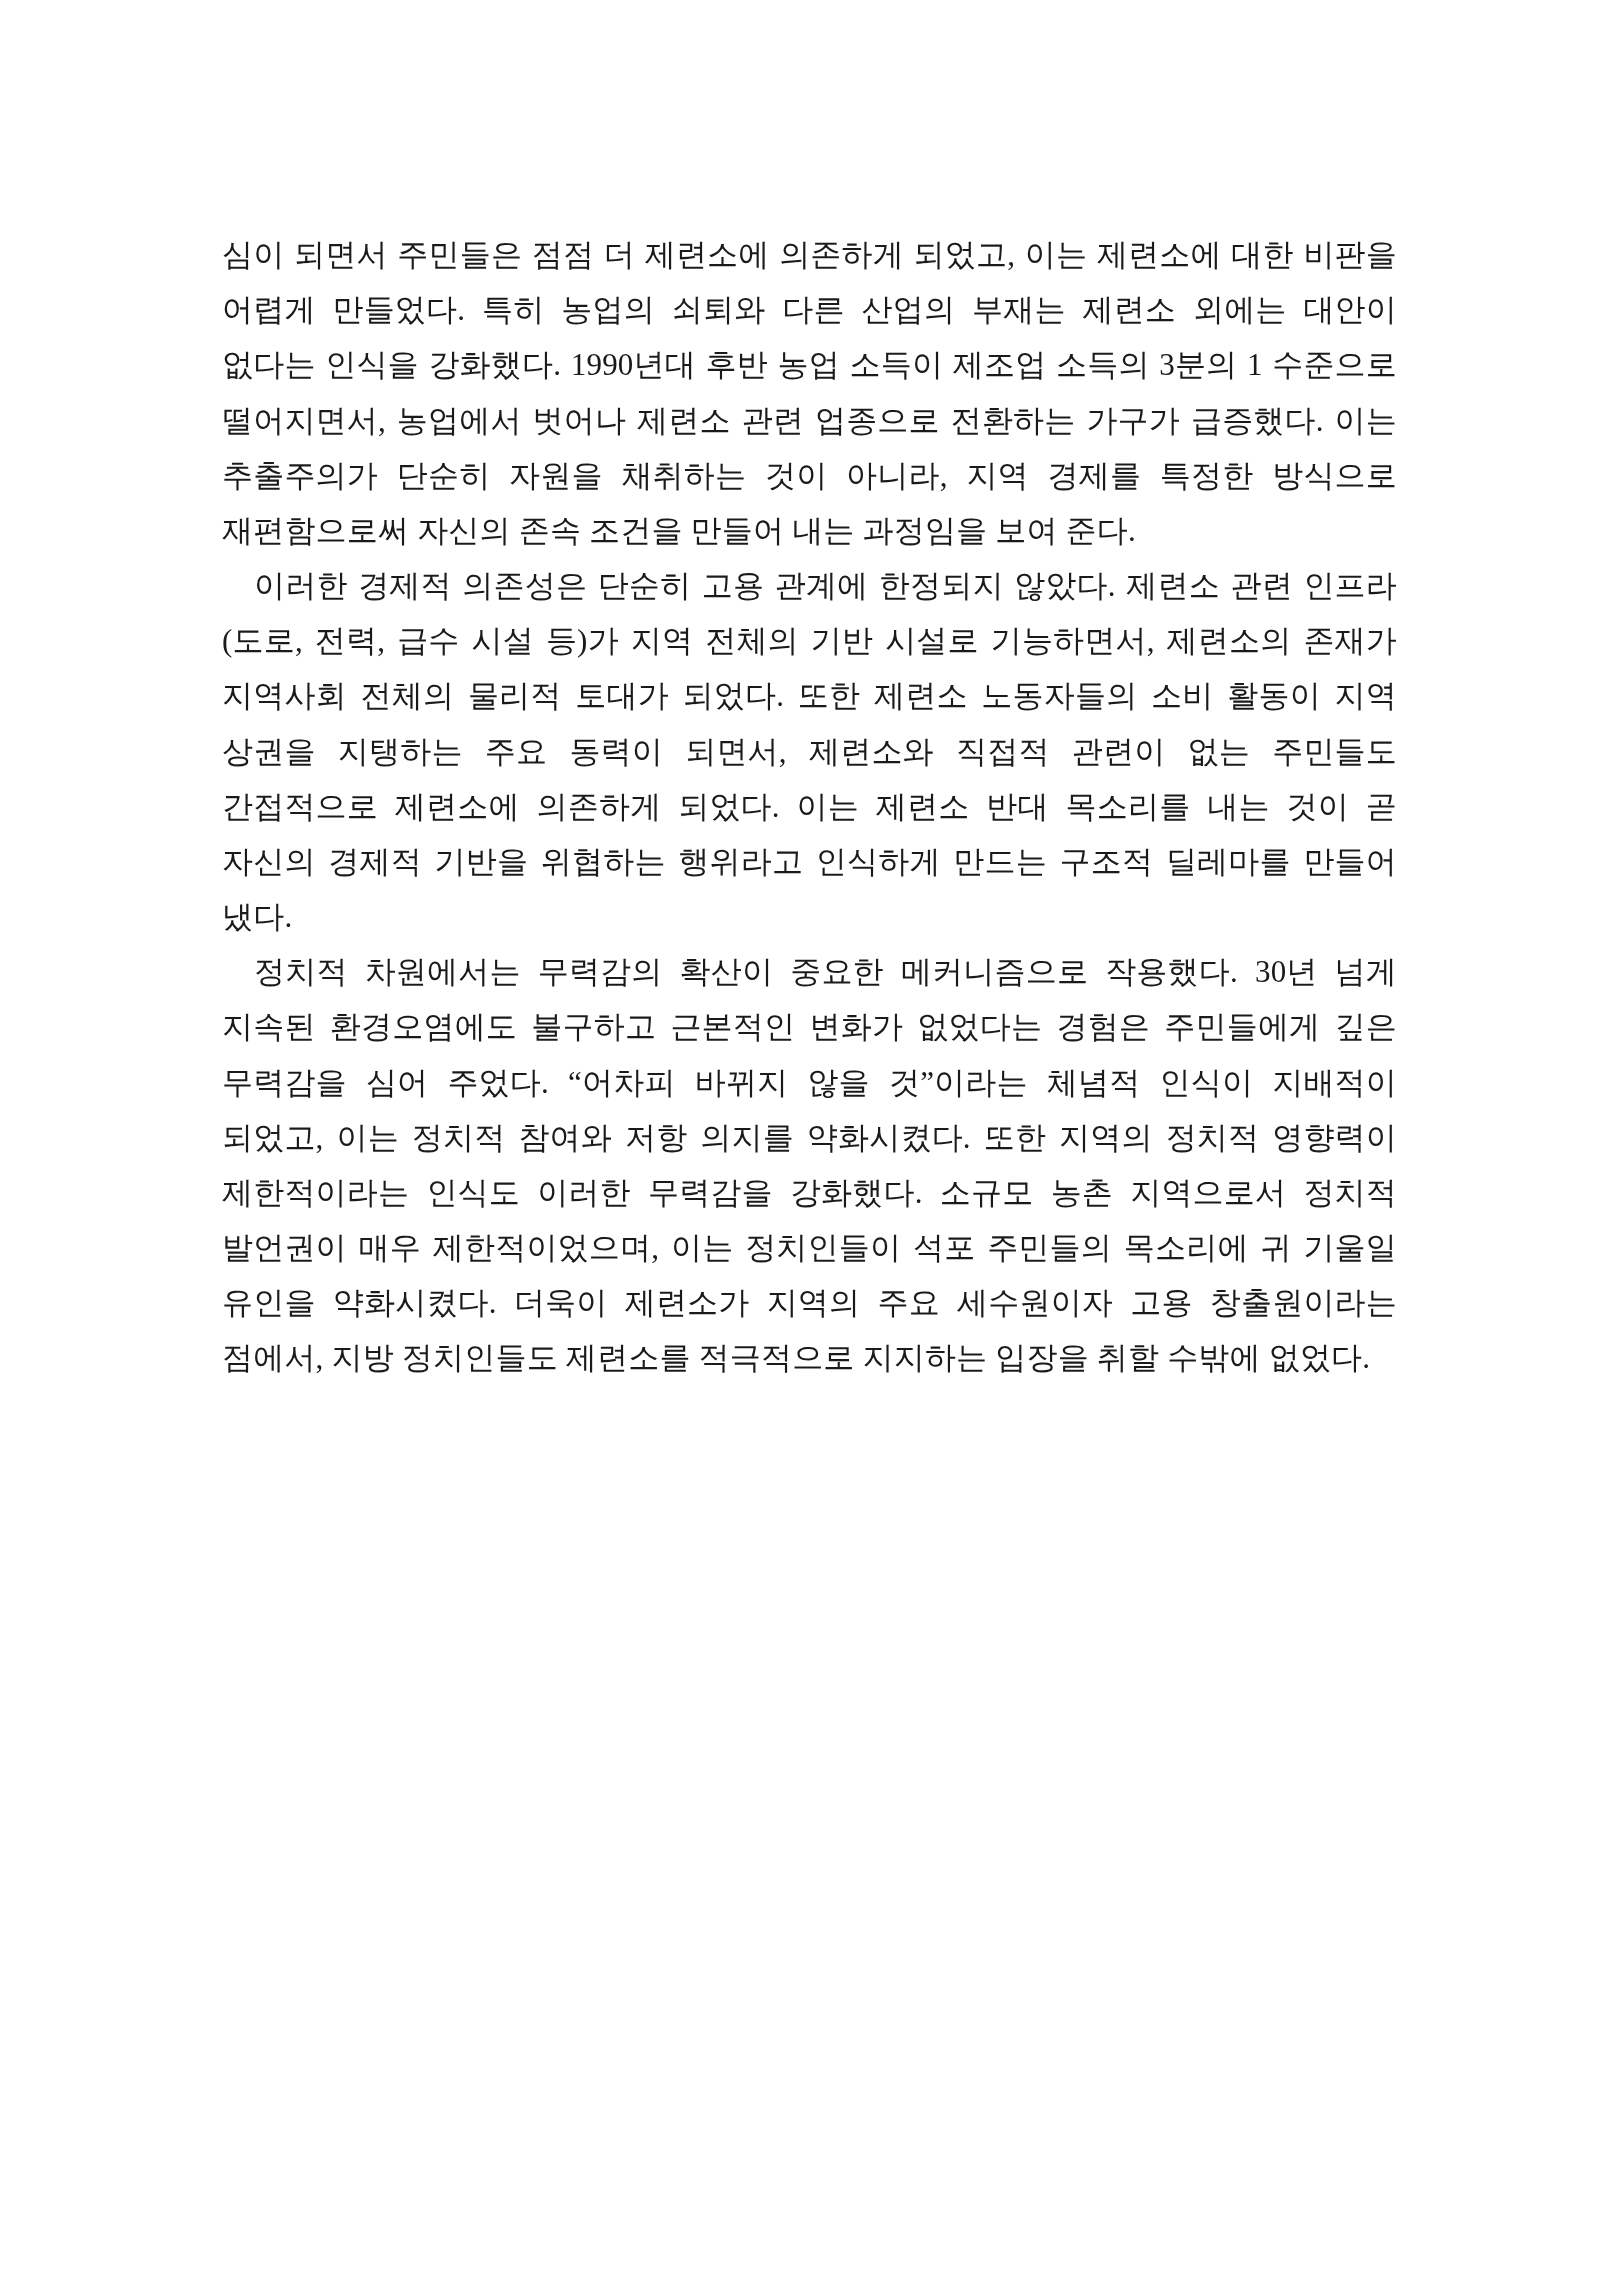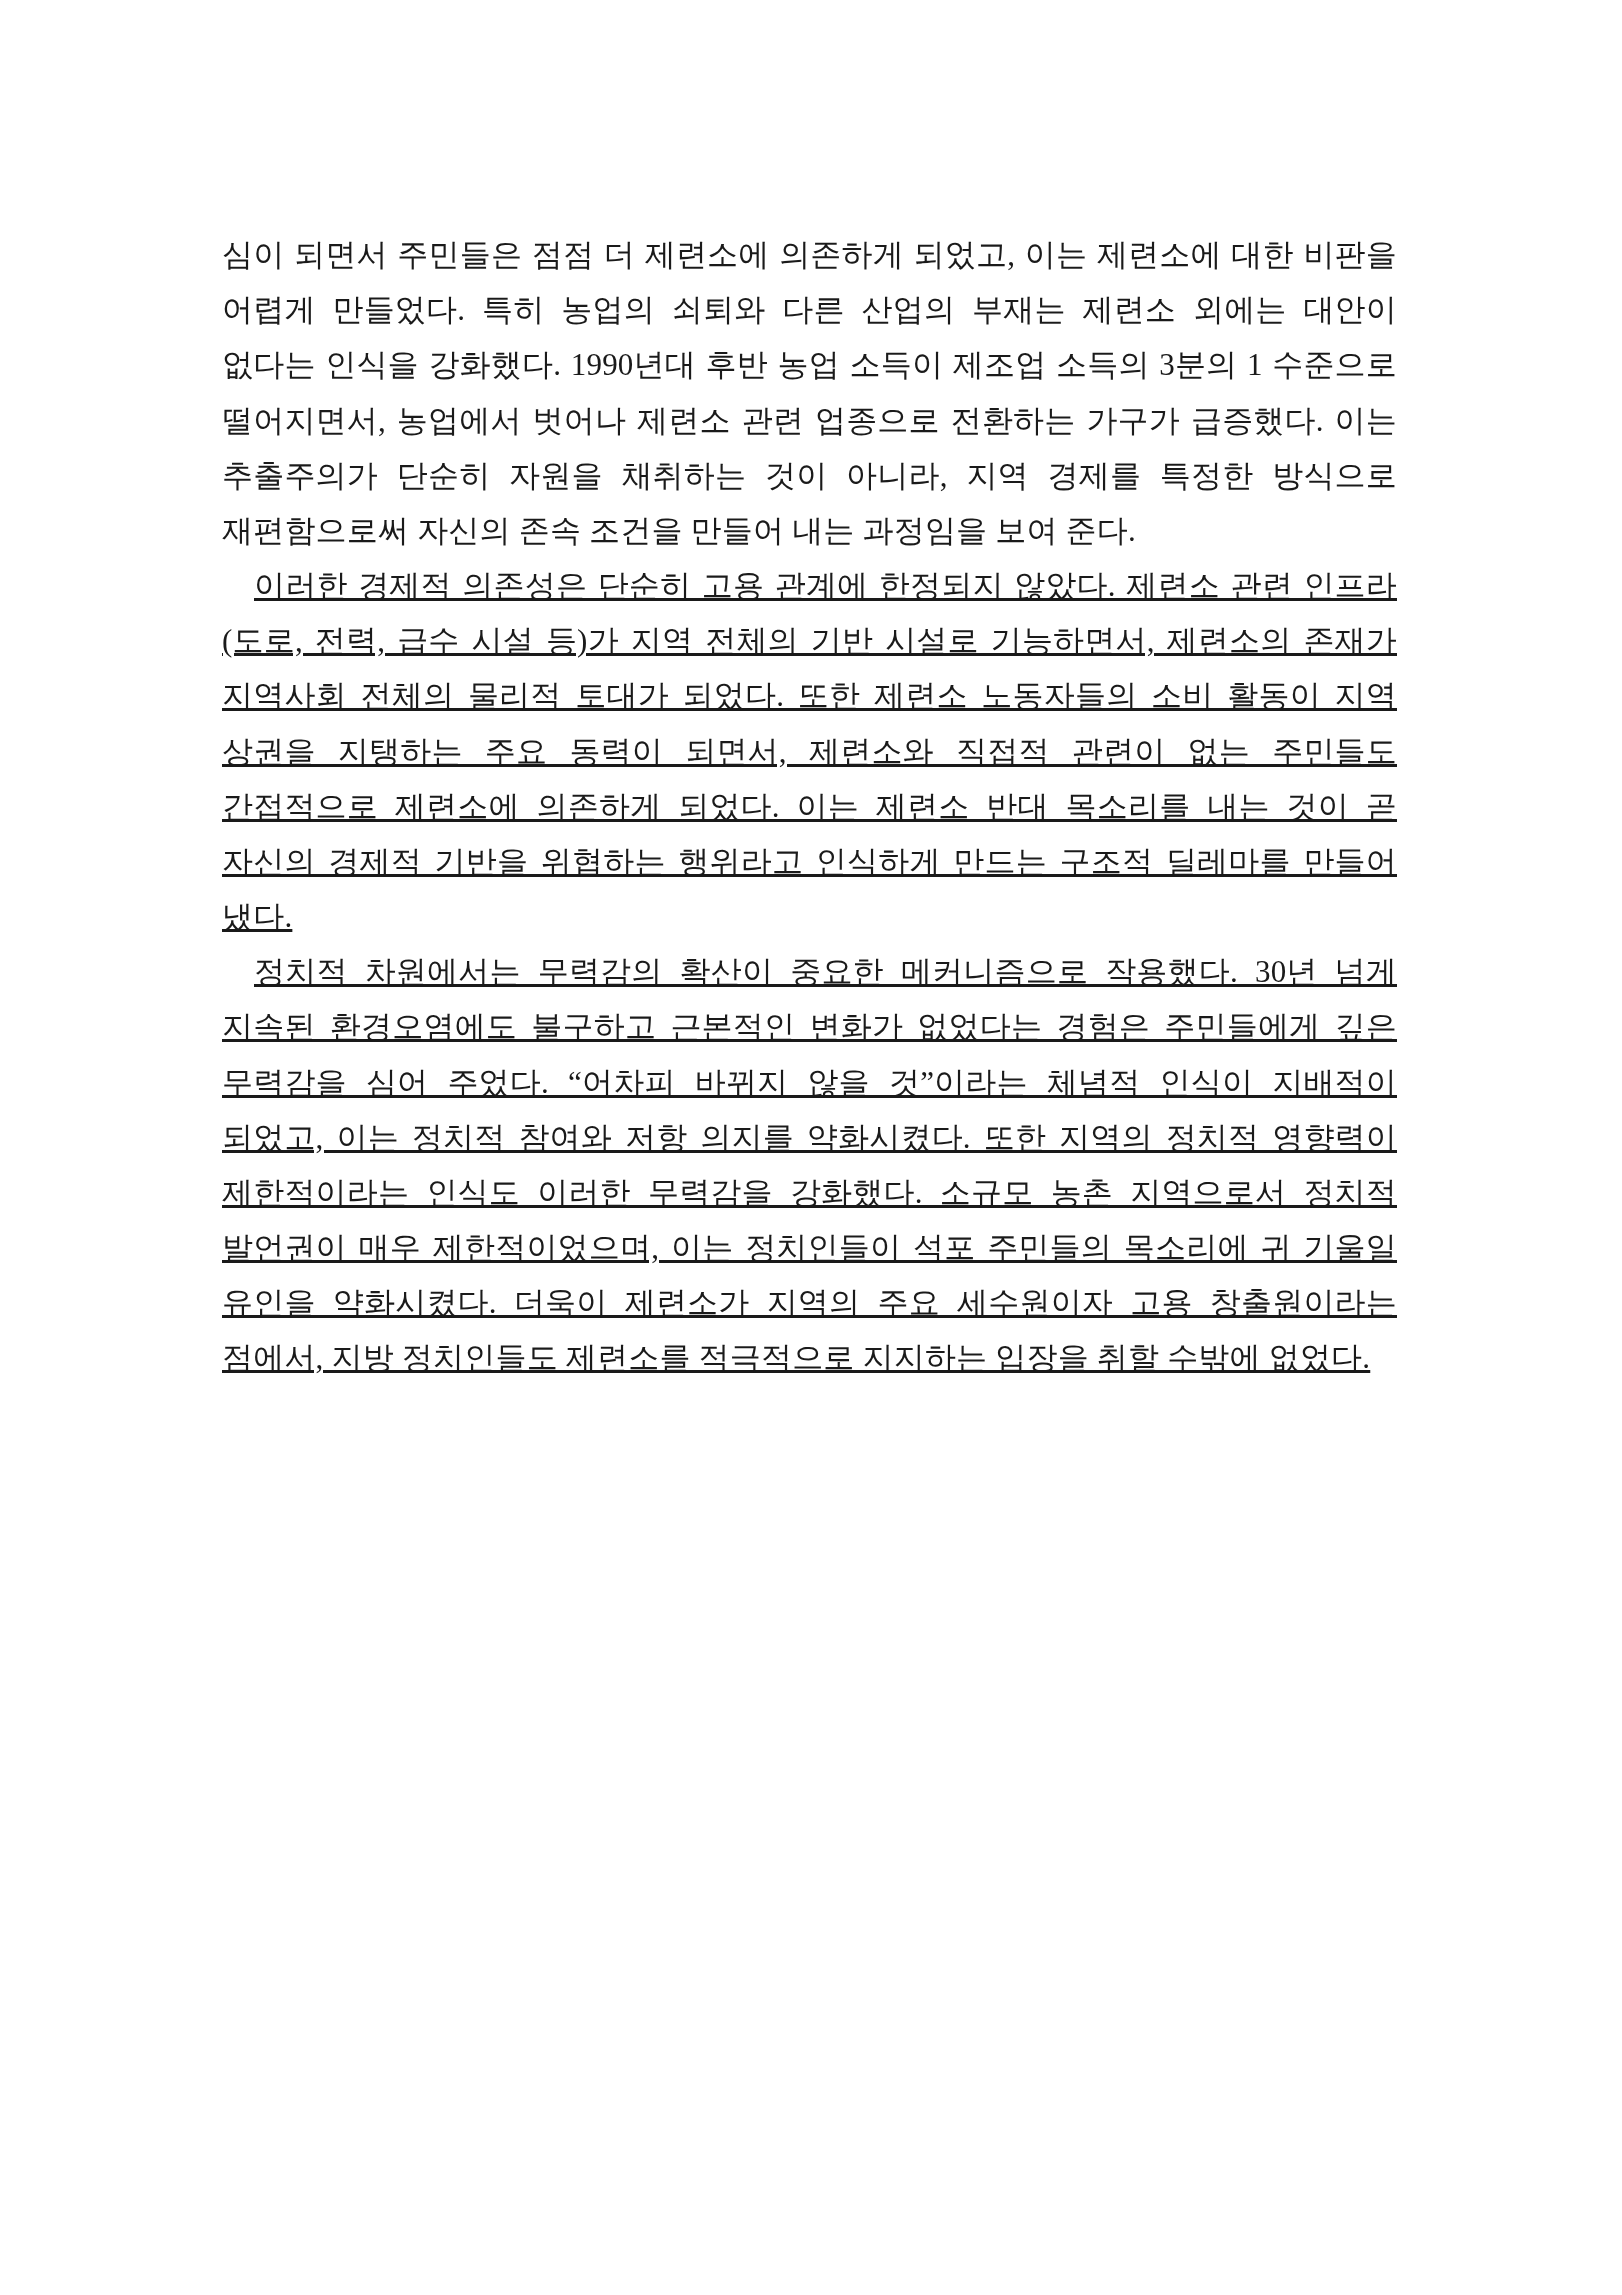--- a/index.html
+++ b/index.html
@@ -26,21 +26,20 @@
     font-size: 31px;
     line-height: 1.78;
     text-align: justify;
     text-justify: inter-character;
     margin: 0 0 0 0;
     letter-spacing: 0.2px;
     word-break: keep-all;
   }
   .para.indent {
     text-indent: 32px;
-    text-decoration: underline;
   }
   .footer {
     position: absolute;
     left: 222px;
     top: 2015px;
     display: flex;
     align-items: baseline;
     gap: 13.6px;
   }
   .folio {

